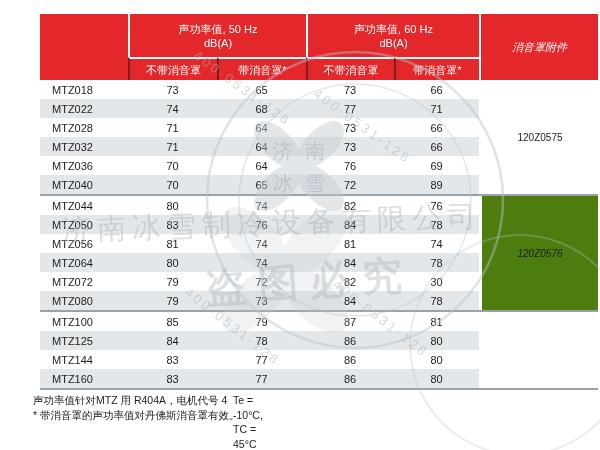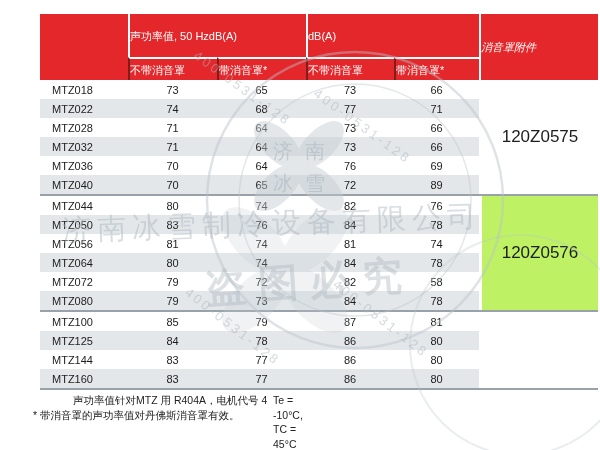--- a/index.html
+++ b/index.html
@@ -2,61 +2,62 @@
 <html><head>
 <meta charset="utf-8">
 <style>
   html,body{margin:0;padding:0;background:#ffffff;}
   .page{position:relative;width:600px;height:450px;background:#fff;overflow:hidden;
         font-family:"Liberation Sans","DejaVu Sans",sans-serif;color:#1d1d1b;}
   
   .tbl{position:absolute;left:40px;top:14px;width:558px;}
   .thead{display:grid;grid-template-columns:88px 89px 89px 88px 85px 119px;
          grid-template-rows:43px 23px;color:#fff;}
-  .thead>div{background:#e4272b;box-sizing:border-box;display:flex;flex-direction:row;
-             align-items:center;font-size:11px;line-height:14px;text-align:center;}
+  .thead>div{background:#e4272b;box-sizing:border-box;display:flex;flex-direction:column;
+             align-items:center;justify-content:center;font-size:11px;line-height:14px;text-align:center;}
   .h-model{grid-area:1/1/3/2;}
   .h-g50{grid-area:1/2/2/4;border-left:2px solid #fff;}
   .h-g60{grid-area:1/4/2/6;border-left:2px solid #fff;}
   .h-acc{grid-area:1/6/3/7;border-left:2px solid #fff;font-style:italic;}
   .h-sub{grid-row:2;border-top:2px solid #fff;border-left:2px solid #7f1d1d;}
   .h-s1{grid-column:2;} .h-s2{grid-column:3;} .h-s3{grid-column:4;} .h-s4{grid-column:5;}
   
   .group{display:flex;}
   .rows{width:439px;}
   .row{display:grid;grid-template-columns:88px 89px 89px 88px 85px;height:19px;
        align-items:center;font-size:11px;}
   .row:nth-child(even){background:#e3e7ea;}
   .c{text-align:center;}
   .c.m{text-align:left;padding-left:12px;}
   .acc{width:116px;margin-left:3px;display:flex;align-items:center;justify-content:center;
-       font-size:17px;}
-  .acc.gray{background:#bef264;}
+       font-size:10px;}
+  .acc.gray{background:#4d7c0f;font-style:italic;}
   .sep{height:2px;background:#9aa2a9;}
   
   .notes{position:absolute;left:33px;top:393px;font-size:10.5px;line-height:14.5px;color:#222;}
-  .n1{position:relative;margin-left:40px;}
+  .n1{position:relative;}
   .n1r{position:absolute;left:200px;top:0;}
   
   .wm{position:absolute;left:0;top:0;width:600px;height:450px;pointer-events:none;}
 </style>
 </head>
 <body>
 
 <div class="page">
 
   <div class="tbl">
 
     <div class="thead">
       <div class="h-model"></div>
       <div class="h-g50">
         <span>声功率值, 50 Hz</span>
         <span>dB(A)</span>
       </div>
       <div class="h-g60">
+        <span>声功率值, 60 Hz</span>
         <span>dB(A)</span>
       </div>
       <div class="h-acc">消音罩附件</div>
       <div class="h-sub h-s1">不带消音罩</div>
       <div class="h-sub h-s2">带消音罩*</div>
       <div class="h-sub h-s3">不带消音罩</div>
       <div class="h-sub h-s4">带消音罩*</div>
     </div>
 
     <div class="group">
@@ -136,21 +137,21 @@
           <div class="c">80</div>
           <div class="c">74</div>
           <div class="c">84</div>
           <div class="c">78</div>
         </div>
         <div class="row">
           <div class="c m">MTZ072</div>
           <div class="c">79</div>
           <div class="c">72</div>
           <div class="c">82</div>
-          <div class="c">58</div>
+          <div class="c">30</div>
         </div>
         <div class="row">
           <div class="c m">MTZ080</div>
           <div class="c">79</div>
           <div class="c">73</div>
           <div class="c">84</div>
           <div class="c">78</div>
         </div>
       </div>
       <div class="acc gray">120Z0576</div>

